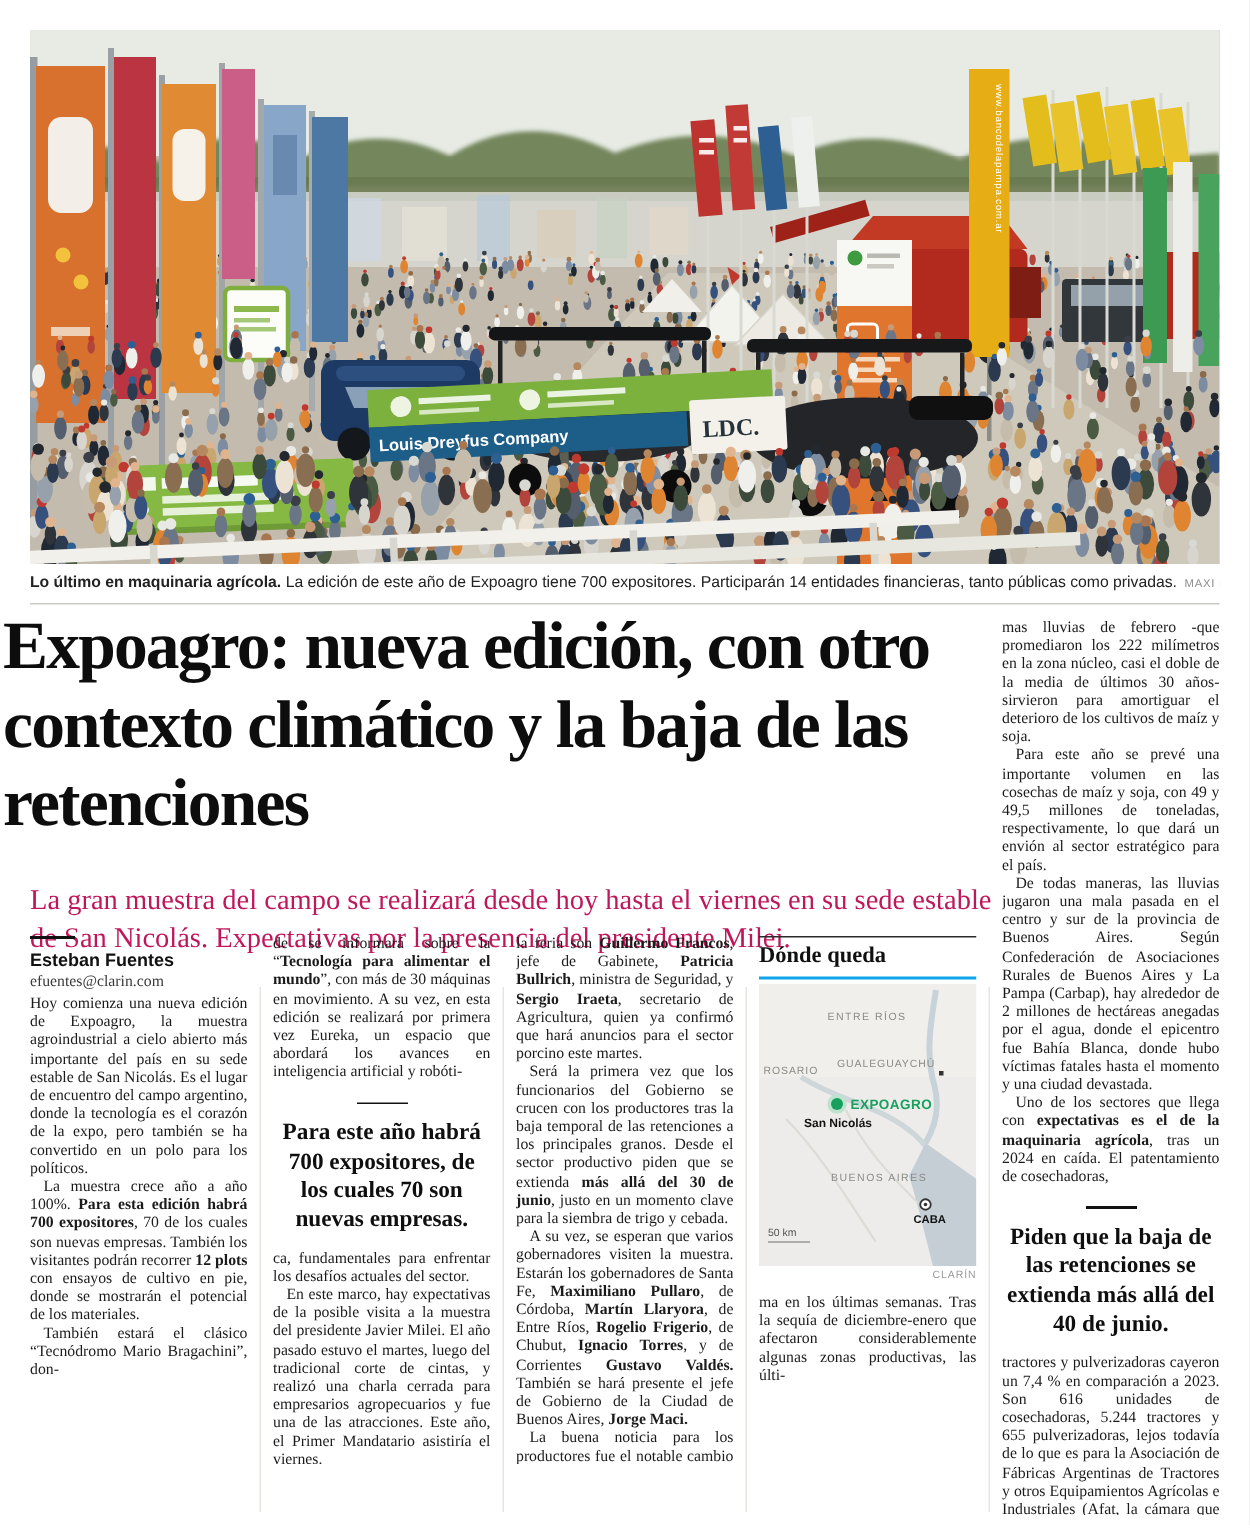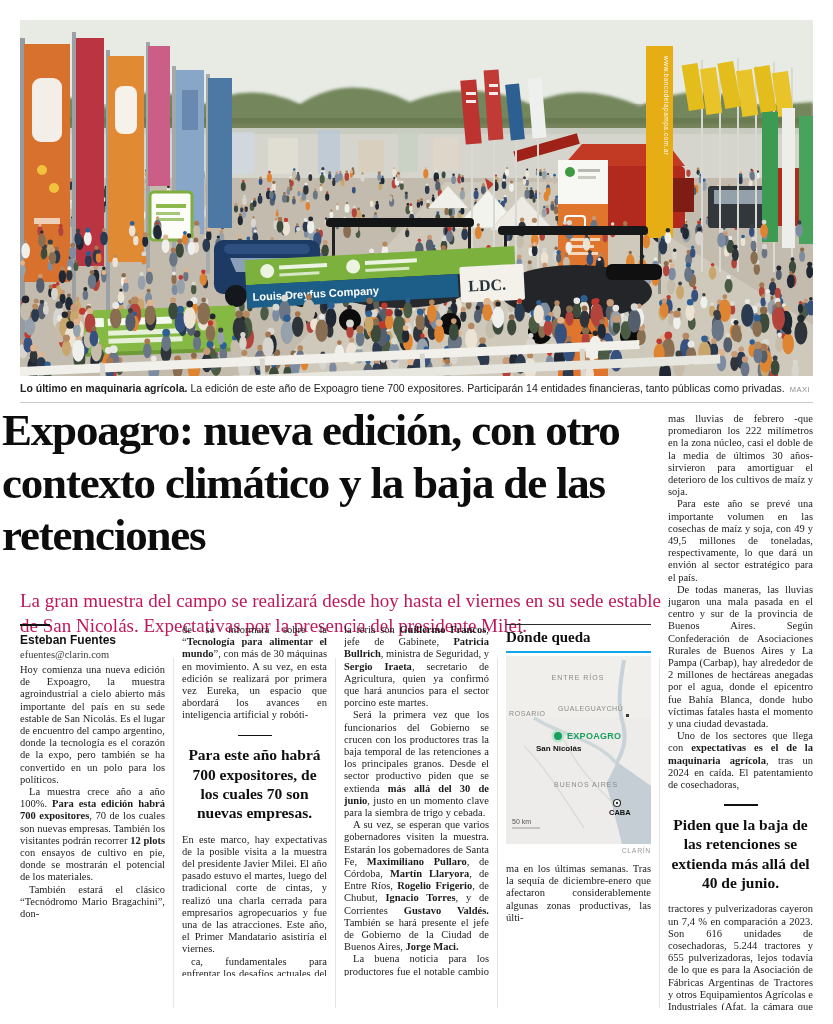--- a/index.html
+++ b/index.html
@@ -2307,22 +2307,22 @@
 
   <section class="col col2">
     <div class="paras">
         <p>de se informará sobre la “<b>Tecnología para alimentar el mundo</b>”, con más de 30 máquinas en movimiento. A su vez, en esta edición se realizará por primera vez Eureka, un espacio que abordará los avances en inteligencia artificial y robóti-</p>
       </div>
     <div class="pullquote">
       <div class="pq-rule"></div>
       <p>Para este año habrá 700 expositores, de los cuales 70 son nuevas empresas.</p>
     </div>
     <div class="paras">
+        <p>ca, fundamentales para enfrentar los desafíos actuales del sector.</p>
         <p>En este marco, hay expectativas de la posible visita a la muestra del presidente Javier Milei. El año pasado estuvo el martes, luego del tradicional corte de cintas, y realizó una charla cerrada para empresarios agropecuarios y fue una de las atracciones. Este año, el Primer Mandatario asistiría el viernes.</p>
-        <p>ca, fundamentales para enfrentar los desafíos actuales del sector.</p>
       </div>
   </section>
 
   <section class="col col3">
     <div class="paras">
         <p>la feria son <b>Guillermo Francos</b>, jefe de Gabinete, <b>Patricia Bullrich</b>, ministra de Seguridad, y <b>Sergio Iraeta</b>, secretario de Agricultura, quien ya confirmó que hará anuncios para el sector porcino este martes.</p>
         <p>Será la primera vez que los funcionarios del Gobierno se crucen con los productores tras la baja temporal de las retenciones a los principales granos. Desde el sector productivo piden que se extienda <b>más allá del 30 de junio</b>, justo en un momento clave para la siembra de trigo y cebada.</p>
         <p>A su vez, se esperan que varios gobernadores visiten la muestra. Estarán los gobernadores de Santa Fe, <b>Maximiliano Pullaro</b>, de Córdoba, <b>Martín Llaryora</b>, de Entre Ríos, <b>Rogelio Frigerio</b>, de Chubut, <b>Ignacio Torres</b>, y de Corrientes <b>Gustavo Valdés.</b> También se hará presente el jefe de Gobierno de la Ciudad de Buenos Aires, <b>Jorge Maci.</b></p>
         <p>La buena noticia para los productores fue el notable cambio del cli-</p>
       </div>

